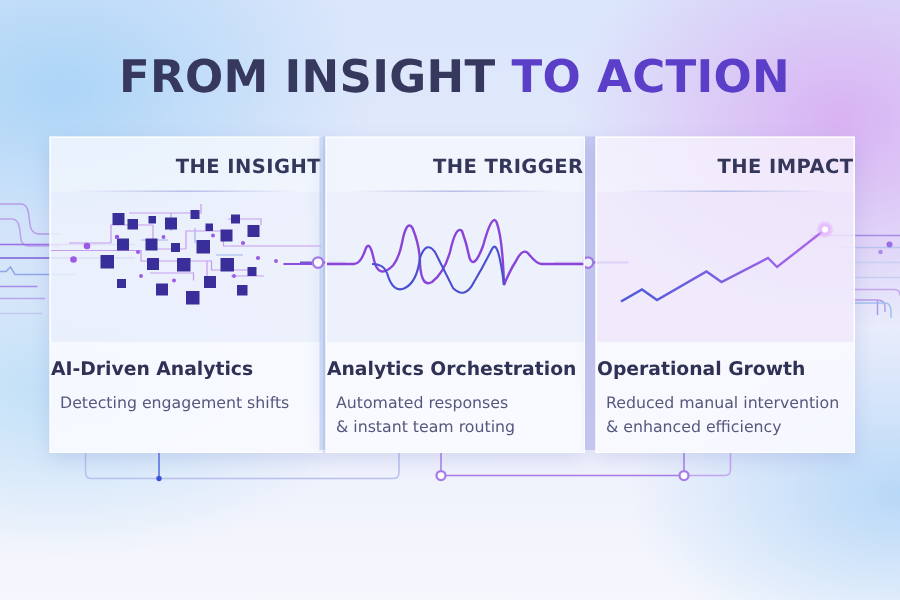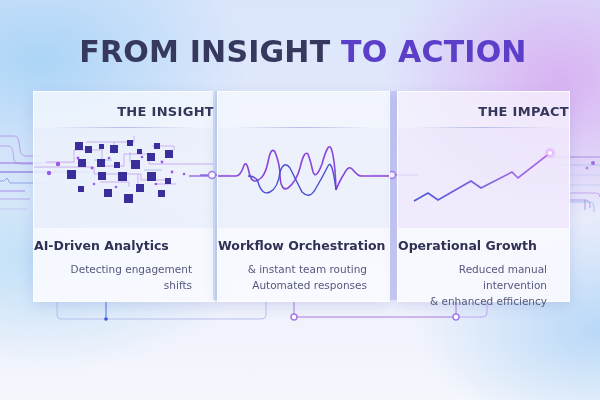--- a/index.html
+++ b/index.html
@@ -23,21 +23,21 @@
   .card .hdr{position:absolute;top:12px;left:0;right:0;text-align:right;
     font-size:13px;font-weight:bold;color:#34375a;letter-spacing:0.3px;}
   .card .rule{position:absolute;top:35px;left:14px;right:14px;height:1px;
     background:linear-gradient(90deg,transparent,#b7bde6,transparent);}
   .card .vis{position:absolute;top:36px;left:0;right:0;height:100px;
     background:rgba(225,232,250,0.35);}
   .card .lower{position:absolute;top:136px;left:0;right:0;bottom:0;
     background:rgba(250,251,255,0.7);}
   .card .name{position:absolute;top:146px;left:0;right:0;text-align:left;
     font-size:12.5px;font-weight:bold;color:#2f3254;}
-  .card .desc{position:absolute;top:169px;left:6px;right:22px;text-align:right;
+  .card .desc{position:absolute;top:169px;left:6px;right:6px;text-align:left;
     font-size:10.5px;line-height:16px;color:#55587c;}
   .c1{left:33px;width:180px;}
   .c2{left:217px;width:171px;}
   .c3{left:397px;width:171px;background:rgba(248,244,254,0.75);}
   .card svg{position:absolute;left:0;top:0;}
 </style>
 </head>
 <body>
 
 <svg class="bgsvg" width="600" height="400" viewBox="0 0 600 400">
@@ -143,29 +143,30 @@
   <rect x="388" y="91" width="9" height="209" fill="rgba(170,170,235,0.45)"></rect>
   <path d="M200 175 H230" stroke="#7a50d8" stroke-width="1.2"></path>
   <circle cx="212" cy="175" r="3.5" fill="#fff" stroke="#a77ce8" stroke-width="1.5"></circle>
   <path d="M370 175 H419" stroke="#7a50d8" stroke-width="1.2"></path>
   <circle cx="392" cy="175" r="3.5" fill="#fff" stroke="#a77ce8" stroke-width="1.5"></circle>
 </svg>
 
 <div class="card c2">
   <div class="vis"></div>
   <div class="lower"></div>
+  <div class="hdr">THE TRIGGER</div>
   <div class="rule"></div>
   <svg width="171" height="140" viewBox="0 0 171 140">
     <path d="M0 84 H18 Q22 84 25 76 Q28 66 31 80 Q34 95 44 85 Q48 80 50 70 Q53 54 57 60 Q62 72 62 84 Q63 100 70 96 Q78 90 82 76 Q86 58 90 62 Q93 70 95 80 Q98 88 104 72 Q110 50 113 56 Q117 66 118 98 Q122 88 126 82 Q131 72 135 78 Q140 84 143 84 H171" fill="none" stroke="#8a44d8" stroke-width="1.6"></path>
     <path d="M30 84 Q38 84 40 90 Q44 104 52 100 Q60 96 62 80 Q66 68 72 76 Q78 88 84 100 Q92 108 98 96 Q104 86 110 74 Q114 66 118 98" fill="none" stroke="#4a4ed0" stroke-width="1.4"></path>
   </svg>
-  <div class="name">Workflow Orchestration</div>
+  <div class="name">Analytics Orchestration</div>
   <div class="desc">
+    <div>Automated responses</div>
     <div>&amp; instant team routing</div>
-    <div>Automated responses</div>
   </div>
 </div>
 
 <div class="card c3">
   <div class="vis" style="background:rgba(232,220,250,0.35)"></div>
   <div class="lower"></div>
   <div class="hdr">THE IMPACT</div>
   <div class="rule"></div>
   <svg width="171" height="140" viewBox="0 0 171 140">
     <defs>

